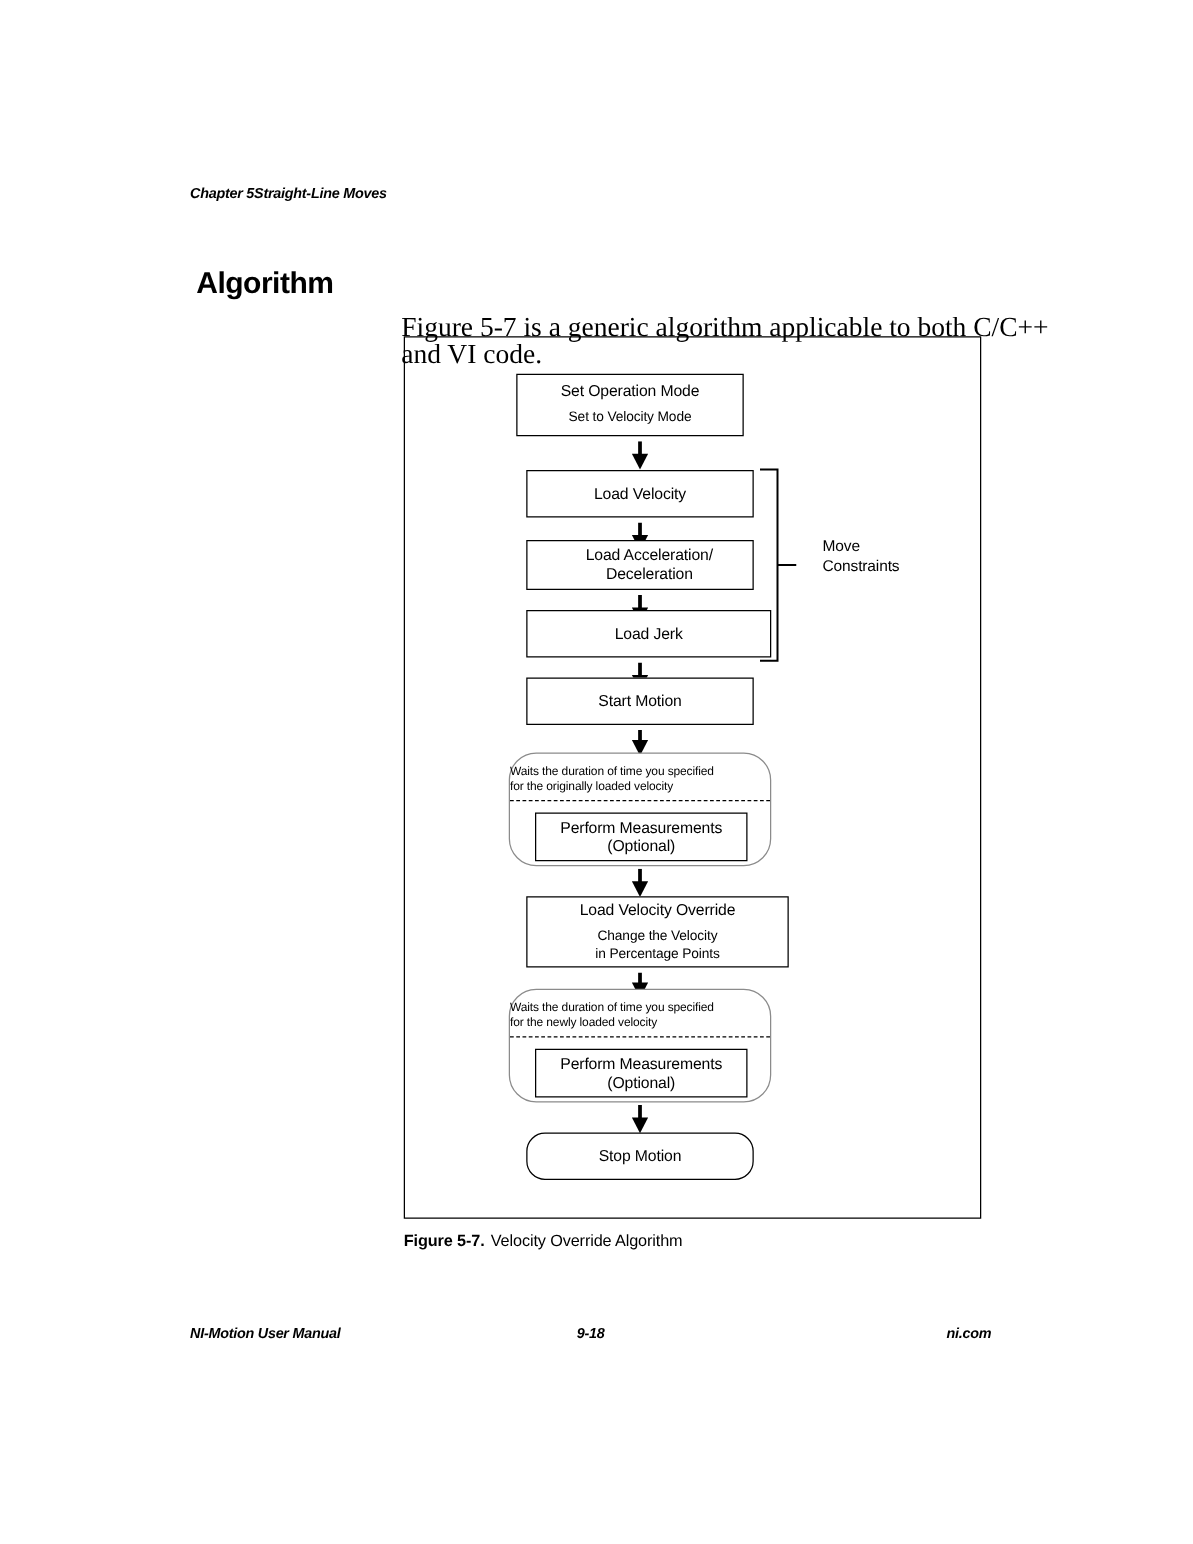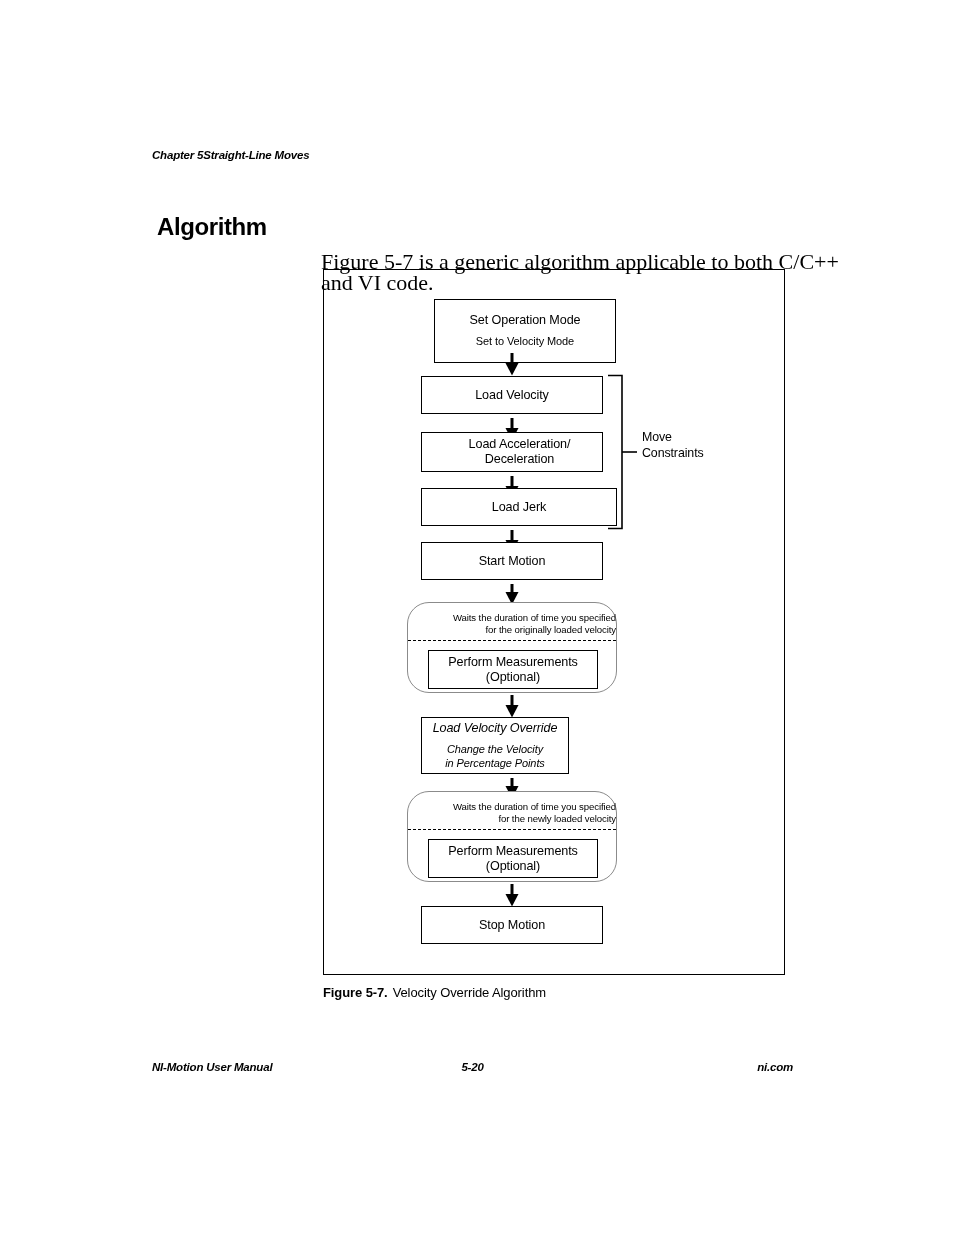--- a/index.html
+++ b/index.html
@@ -119,21 +119,21 @@
     position: absolute;
     box-sizing: border-box;
     border: 1.6px solid #8b8b8b;
     border-radius: 22px;
     background: #ffffff;
   }
   .wait-text {
     position: absolute;
     left: 0;
     right: 0;
-    text-align: right;
+    text-align: left;
     font-size: 9.6px;
     line-height: 12.2px;
     letter-spacing: -0.1px;
     color: #000000;
   }
   .wait-divider {
     position: absolute;
     left: 0;
     right: 0;
     border-top: 1.6px dashed #000000;
@@ -187,21 +187,21 @@
   <span class="chapter-num">Chapter 5</span><span>Straight-Line Moves</span>
 </div>
 
 <h1 class="section-title">Algorithm</h1>
 
 <p class="body-para">Figure 5-7 is a generic algorithm applicable to both C/C++ and VI code.</p>
 
 <div class="figure-frame">
   <div class="flow">
 
-    <div class="node" style="left:110px; top:29px; width:182px; height:64px;">
+    <div class="node" style="left:89px; top:29px; width:182px; height:50px;">
       <div class="node-title">Set Operation Mode</div>
       <div class="node-sub">Set to Velocity Mode</div>
     </div>
 
     <svg class="arrow" style="left:181px; top:83px;" width="14" height="23" viewBox="0 0 14 23">
       <line x1="7" y1="0" x2="7" y2="12" stroke="#000" stroke-width="3"></line>
       <polygon points="0.5,10 13.5,10 7,22.5" fill="#000"></polygon>
     </svg>
 
     <div class="node" style="left:97px; top:106px; width:182px; height:38px;">
@@ -224,21 +224,21 @@
     </svg>
 
     <div class="node" style="left:97px; top:218px; width:196px; height:38px;">
       <div class="node-title">Load Jerk</div>
     </div>
 
     <svg class="bracket" style="left:282px; top:104px;" width="34" height="156" viewBox="0 0 34 156">
       <path d="M2,1.5 H16 V154.5 H2" fill="none" stroke="#000" stroke-width="1.6"></path>
       <line x1="16" y1="78" x2="31" y2="78" stroke="#000" stroke-width="1.6"></line>
     </svg>
-    <div class="bracket-label" style="left:318px; top:160px;">
+    <div class="bracket-label" style="left:334px; top:160px;">
       <div>Move</div>
       <div>Constraints</div>
     </div>
 
     <svg class="arrow" style="left:181px; top:260px;" width="14" height="23" viewBox="0 0 14 23">
       <line x1="7" y1="0" x2="7" y2="12" stroke="#000" stroke-width="3"></line>
       <polygon points="0.5,10 13.5,10 7,22.5" fill="#000"></polygon>
     </svg>
 
     <div class="node" style="left:97px; top:272px; width:182px; height:38px;text-align:center;">
@@ -260,21 +260,21 @@
         <div class="node-title">Perform Measurements</div>
         <div class="node-title">(Optional)</div>
       </div>
     </div>
 
     <svg class="arrow" style="left:181px; top:425px;" width="14" height="23" viewBox="0 0 14 23">
       <line x1="7" y1="0" x2="7" y2="12" stroke="#000" stroke-width="3"></line>
       <polygon points="0.5,10 13.5,10 7,22.5" fill="#000"></polygon>
     </svg>
 
-    <div class="node" style="left:97px; top:447px; width:148px; height:57px;font-style:italic;">
+    <div class="node" style="left:97px; top:447px; width:210px; height:57px;">
       <div class="node-title">Load Velocity Override</div>
       <div class="node-sub">Change the Velocity</div>
       <div class="node-sub">in Percentage Points</div>
     </div>
 
     <svg class="arrow" style="left:181px; top:508px;" width="14" height="21" viewBox="0 0 14 21">
       <line x1="7" y1="0" x2="7" y2="10" stroke="#000" stroke-width="3"></line>
       <polygon points="0.5,8 13.5,8 7,20.5" fill="#000"></polygon>
     </svg>
 
@@ -288,28 +288,28 @@
         <div class="node-title">Perform Measurements</div>
         <div class="node-title">(Optional)</div>
       </div>
     </div>
 
     <svg class="arrow" style="left:181px; top:614px;" width="14" height="23" viewBox="0 0 14 23">
       <line x1="7" y1="0" x2="7" y2="12" stroke="#000" stroke-width="3"></line>
       <polygon points="0.5,10 13.5,10 7,22.5" fill="#000"></polygon>
     </svg>
 
-    <div class="node" style="left:97px; top:636px; width:182px; height:38px;">
+    <div class="node" style="left:97px; top:636px; width:182px; height:38px;border-radius:15px;">
       <div class="node-title">Stop Motion</div>
     </div>
 
   </div>
 </div>
 
 <div class="figure-caption">
   <span class="cap-label">Figure 5-7.</span><span>Velocity Override Algorithm</span>
 </div>
 
 <div class="footer">
   <span class="footer-left">NI-Motion User Manual</span>
-  <span class="footer-center">5-20</span>
+  <span class="footer-center">9-18</span>
   <span class="footer-right">ni.com</span>
 </div>
 
 </body></html>

